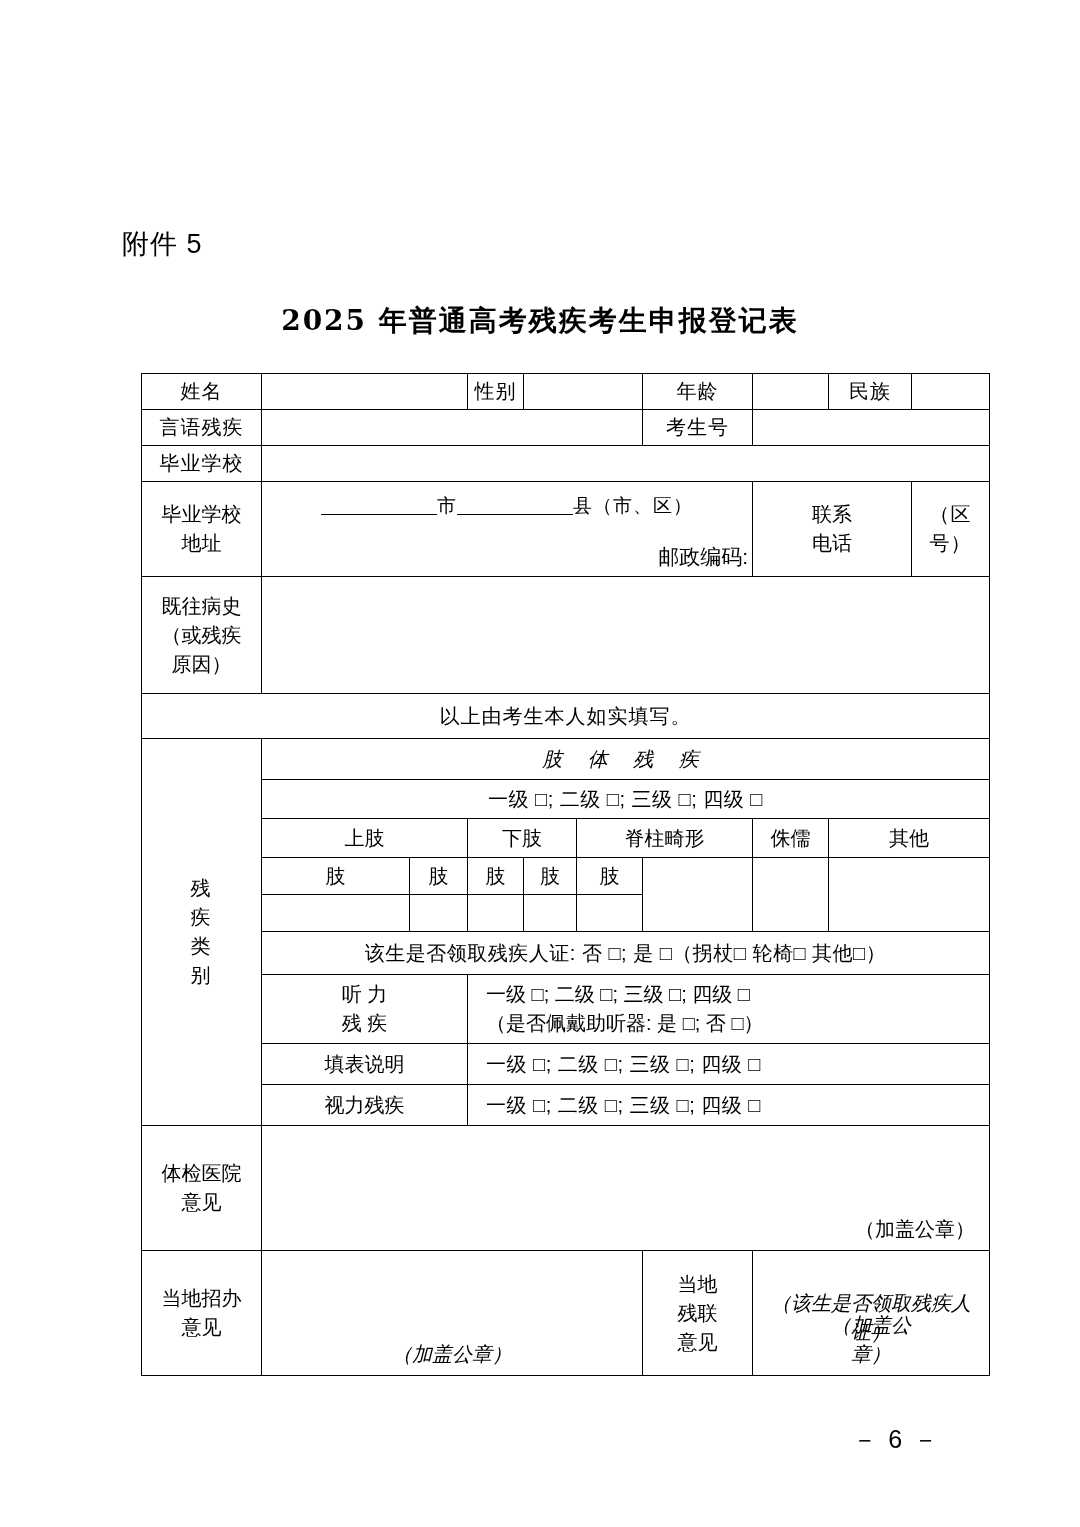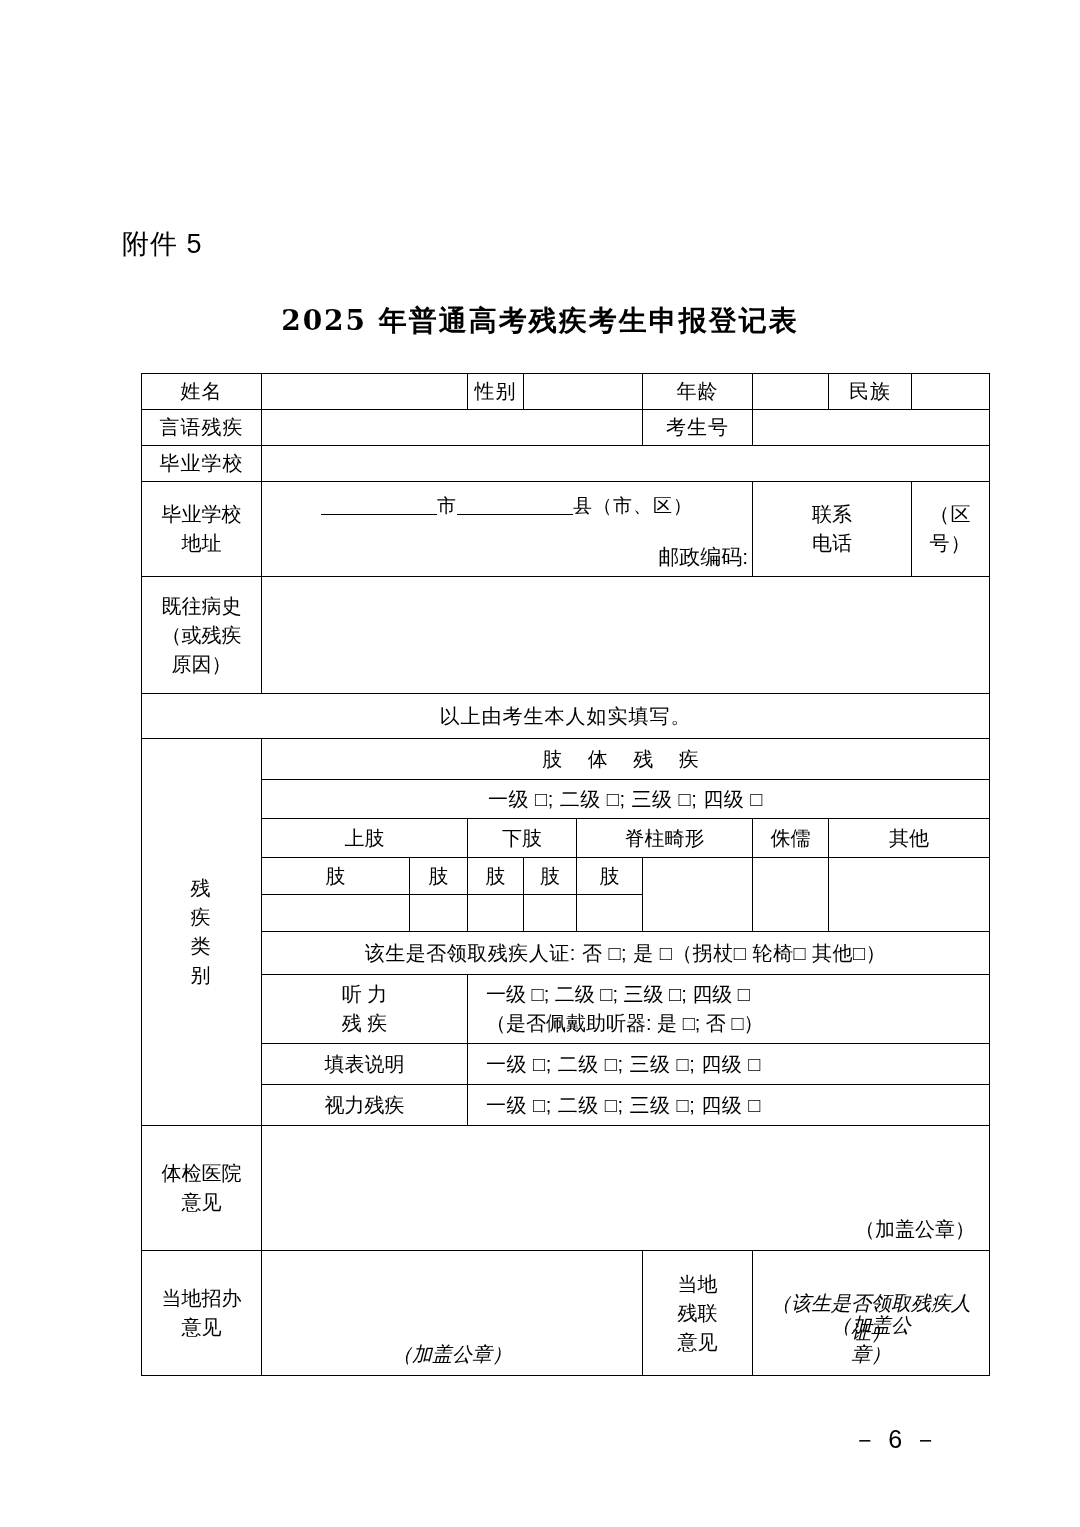--- a/index.html
+++ b/index.html
@@ -92,20 +92,21 @@
     padding-left: 170px;
     text-align: right;
   }
   .center-note {
     font-size: 22px;
     letter-spacing: 1px;
   }
   .limb-title {
     font-size: 22px;
     letter-spacing: 10px;
+    font-style: italic;
   }
   .grade-row {
     font-size: 20px;
     letter-spacing: 0.5px;
   }
   .sub-head {
     font-size: 20px;
   }
   .blank-row td {
     height: 30px;

